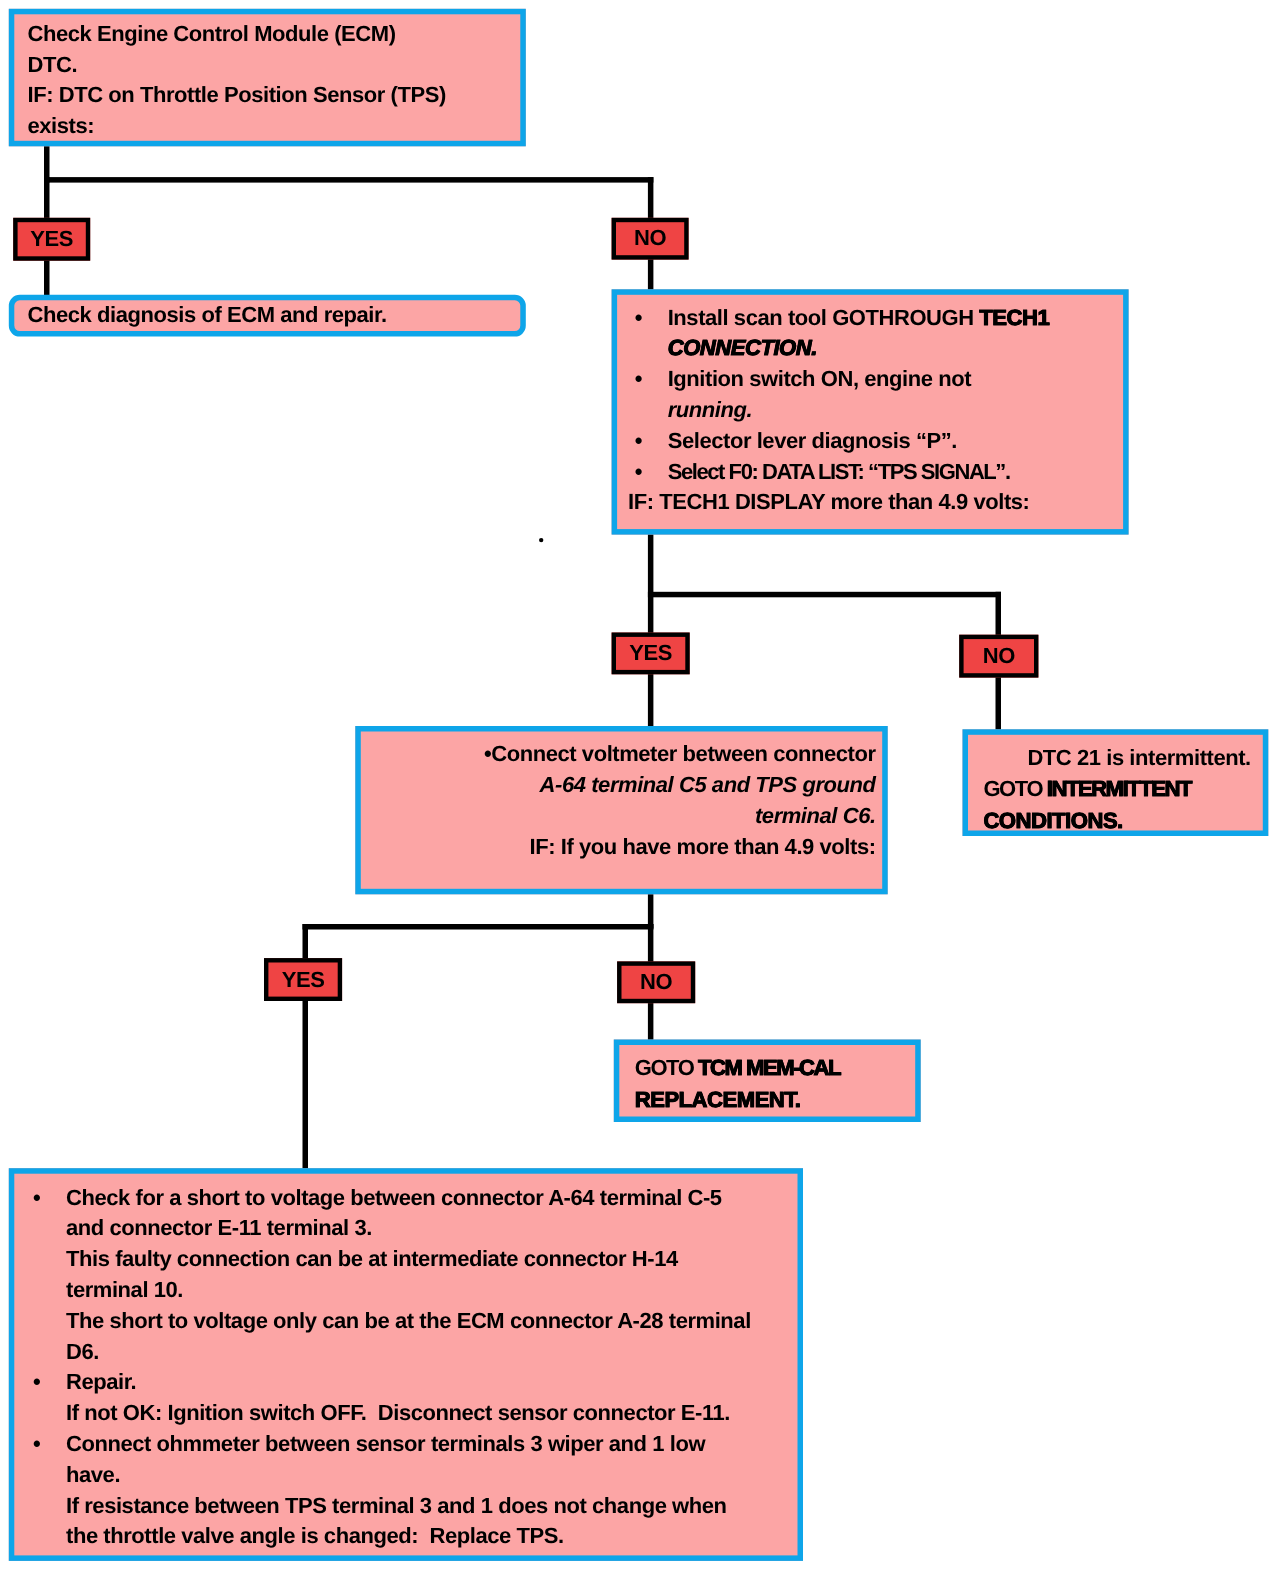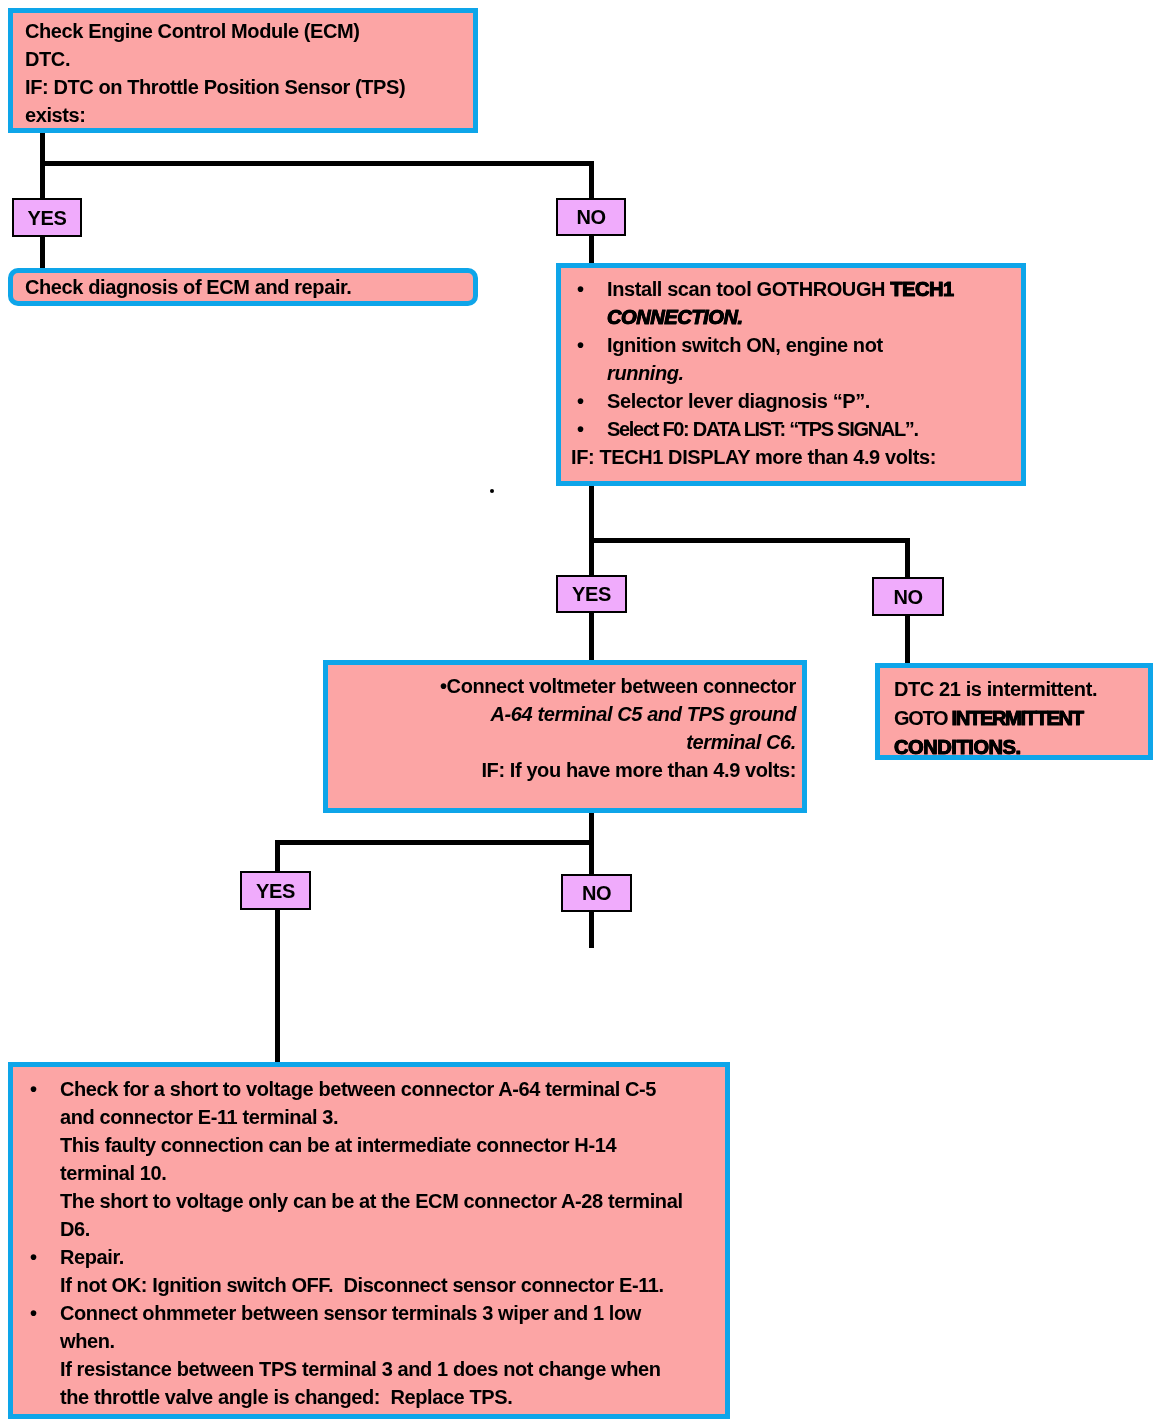--- a/index.html
+++ b/index.html
@@ -19,22 +19,22 @@
     letter-spacing: -0.4px;
   }
   .box {
     position: absolute;
     border: 5px solid #0ea5e9;
     background: #fca5a5;
     box-sizing: border-box;
   }
   .lblbox {
     position: absolute;
-    border: 2px solid #000000;
-    background: #f0abfc;
+    border: 4px solid #000000;
+    background: #ef4444;
     box-sizing: border-box;
     display: flex;
     align-items: center;
     justify-content: center;
   }
   .conn {
     position: absolute;
     background: #000000;
   }
   .ln {
@@ -127,41 +127,45 @@
   </div>
 
   <div class="box pad-list" style="left:323px; top:660px; width:484px; height:153px;text-align:right;">
     <div class="ln"><span class="blt">•</span><span>Connect voltmeter between connector</span></div>
     <div class="ln cont"><span>A-64 terminal C5 and TPS ground</span></div>
     <div class="ln cont"><span>terminal C6.</span></div>
     <div class="ln"><span>IF: If you have more than 4.9 volts:</span></div>
   </div>
 
   <div class="box" style="left:875px; top:663px; width:278px; height:97px; padding:7px 4px 0 14px;">
-    <div class="ln" style="line-height:29px;"><span>DTC 21 is intermittent.</span></div>
+    <div class="ln" style="line-height:29px;margin-left:40px;"><span>DTC 21 is intermittent.</span></div>
     <div class="ln tight" style="line-height:29px;"><span>GOTO </span><span class="xb">INTERMITTENT</span></div>
     <div class="ln" style="line-height:29px;"><span class="xb">CONDITIONS.</span></div>
   </div>
 
   <div class="lblbox" style="left:240px; top:871px; width:71px; height:39px;">
     <span class="ln">YES</span>
   </div>
   <div class="lblbox" style="left:561px; top:874px; width:71px; height:38px;">
     <span class="ln">NO</span>
   </div>
 
+  <div class="box" style="left:558px; top:945px; width:279px; height:75px; padding:7px 4px 0 14px;">
+    <div class="ln tight" style="line-height:29px;"><span>GOTO </span><span class="xb">TCM MEM-CAL</span></div>
+    <div class="ln" style="line-height:29px;"><span class="xb">REPLACEMENT.</span></div>
+  </div>
 
   <div class="box" style="left:8px; top:1062px; width:722px; height:357px; padding:8px 4px 0 17px;">
     <div class="ln"><span class="fblt">•</span><span>Check for a short to voltage between connector A-64 terminal C-5</span></div>
     <div class="ln fcont"><span>and connector E-11 terminal 3.</span></div>
     <div class="ln fcont"><span>This faulty connection can be at intermediate connector H-14</span></div>
     <div class="ln fcont"><span>terminal 10.</span></div>
     <div class="ln fcont"><span>The short to voltage only can be at the ECM connector A-28 terminal</span></div>
     <div class="ln fcont"><span>D6.</span></div>
     <div class="ln"><span class="fblt">•</span><span>Repair.</span></div>
     <div class="ln fcont"><span>If not OK: Ignition switch OFF.  Disconnect sensor connector E-11.</span></div>
     <div class="ln"><span class="fblt">•</span><span>Connect ohmmeter between sensor terminals 3 wiper and 1 low</span></div>
-    <div class="ln fcont"><span>when.</span></div>
+    <div class="ln fcont"><span>have.</span></div>
     <div class="ln fcont"><span>If resistance between TPS terminal 3 and 1 does not change when</span></div>
     <div class="ln fcont"><span>the throttle valve angle is changed:  Replace TPS.</span></div>
   </div>
 
 </div>
 
 </body></html>

